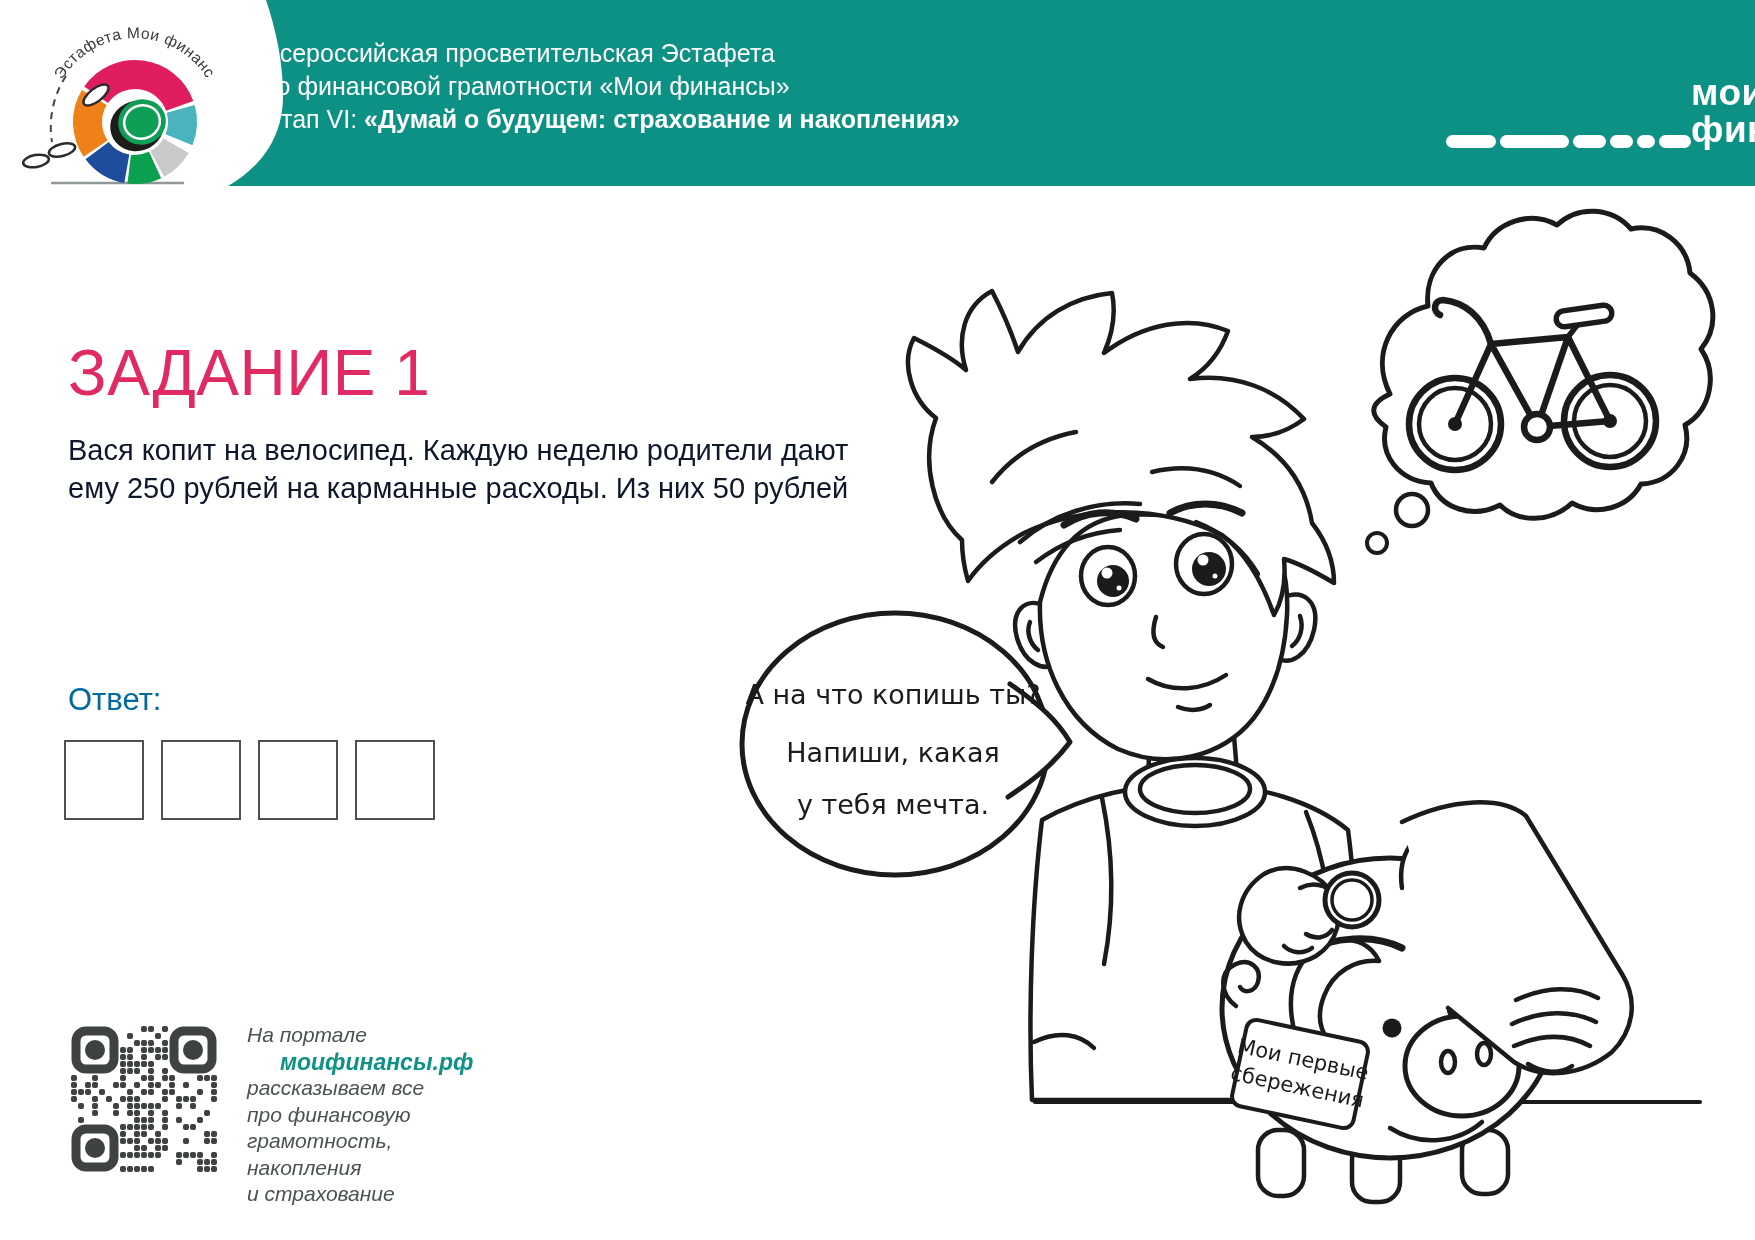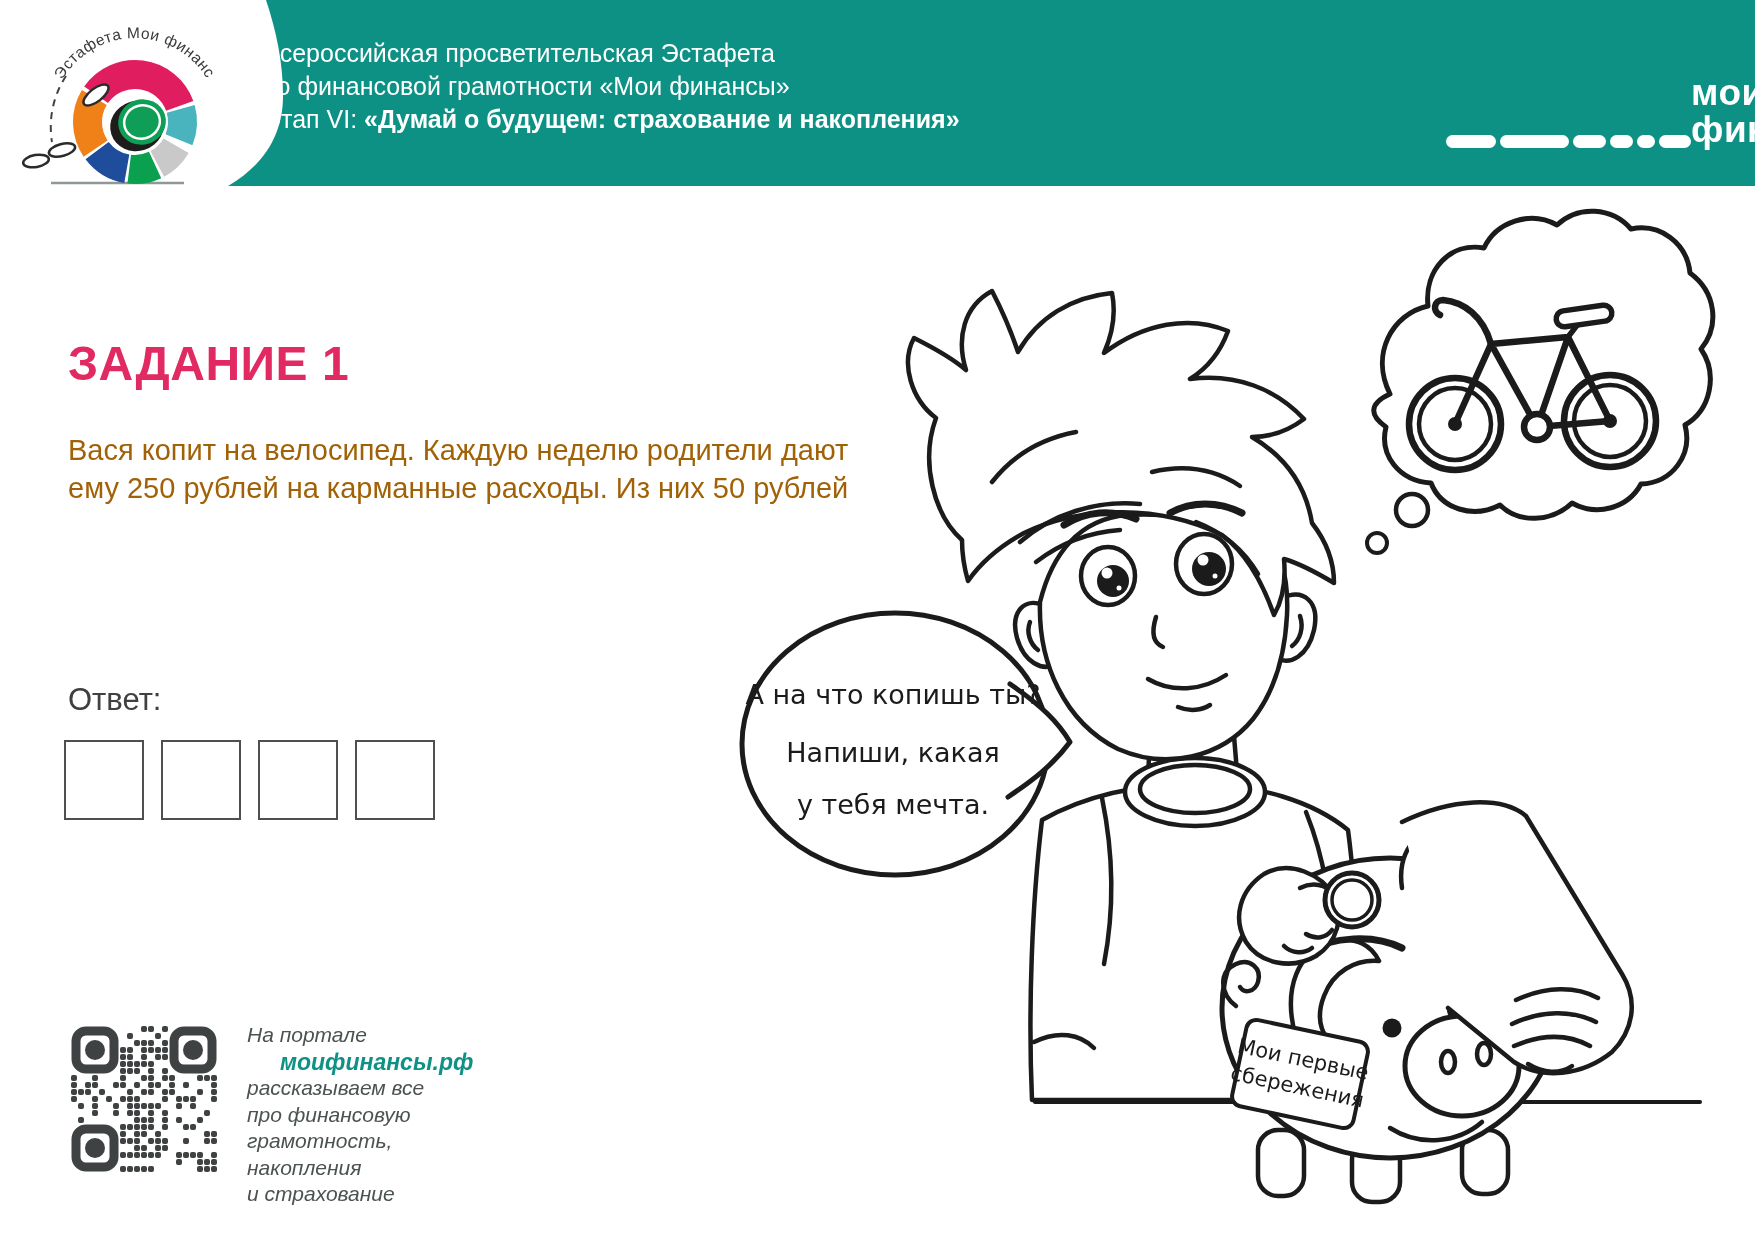--- a/index.html
+++ b/index.html
@@ -8,23 +8,23 @@
   
   .banner{position:absolute;left:0;top:0;width:1755px;height:186px;background:#0e9185;}
   .banner-text{position:absolute;left:263px;top:37px;color:#fff;font-size:25px;line-height:33px;font-weight:400;}
   .banner-text .b{font-weight:700;}
   .brand{position:absolute;top:57px;right:63px;width:246px;display:flex;flex-direction:row;align-items:flex-end;}
   .dashes{display:flex;gap:4px;height:13px;}
   .dashes span{display:block;height:13px;background:#fff;border-radius:6.5px;}
   .brand-name{margin-top:17px;color:#fff;font-size:37px;font-weight:700;letter-spacing:.5px;line-height:1;}
   .logo-area{position:absolute;left:0;top:0;width:300px;height:190px;}
   
-  .task-title{position:absolute;left:68px;top:336px;font-size:48px;font-weight:700;color:#e22a62;letter-spacing:.5px;}
-  .task-body{position:absolute;left:68px;top:431px;font-size:29px;line-height:38px;color:#a16207;}
-  .answer-label{position:absolute;left:68px;top:682px;font-size:31px;color:#404040;}
+  .task-title{position:absolute;left:68px;top:336px;font-size:64px;font-weight:400;color:#e22a62;letter-spacing:.5px;}
+  .task-body{position:absolute;left:68px;top:431px;font-size:29px;line-height:38px;color:#0f172a;}
+  .answer-label{position:absolute;left:68px;top:682px;font-size:31px;color:#0369a1;}
   .answer-row{position:absolute;left:64px;top:740px;display:flex;gap:17px;}
   .answer-box{width:80px;height:80px;border:2px solid #4f4f4f;background:#fff;box-sizing:border-box;}
   
   .qr{position:absolute;left:70px;top:1025px;width:148px;height:148px;}
   .qr-caption{position:absolute;left:247px;top:1022px;font-style:italic;font-size:21px;line-height:26.5px;color:#4b5252;}
   .qr-caption .link{font-weight:700;font-size:23px;color:#0f9185;margin-left:33px;}
   
   .illu{position:absolute;left:735px;top:195px;width:1020px;height:1045px;}
   .illu text{font-family:"DejaVu Sans",sans-serif;}
   .bubble-text{font-size:27px;fill:#1b1b1b;}

